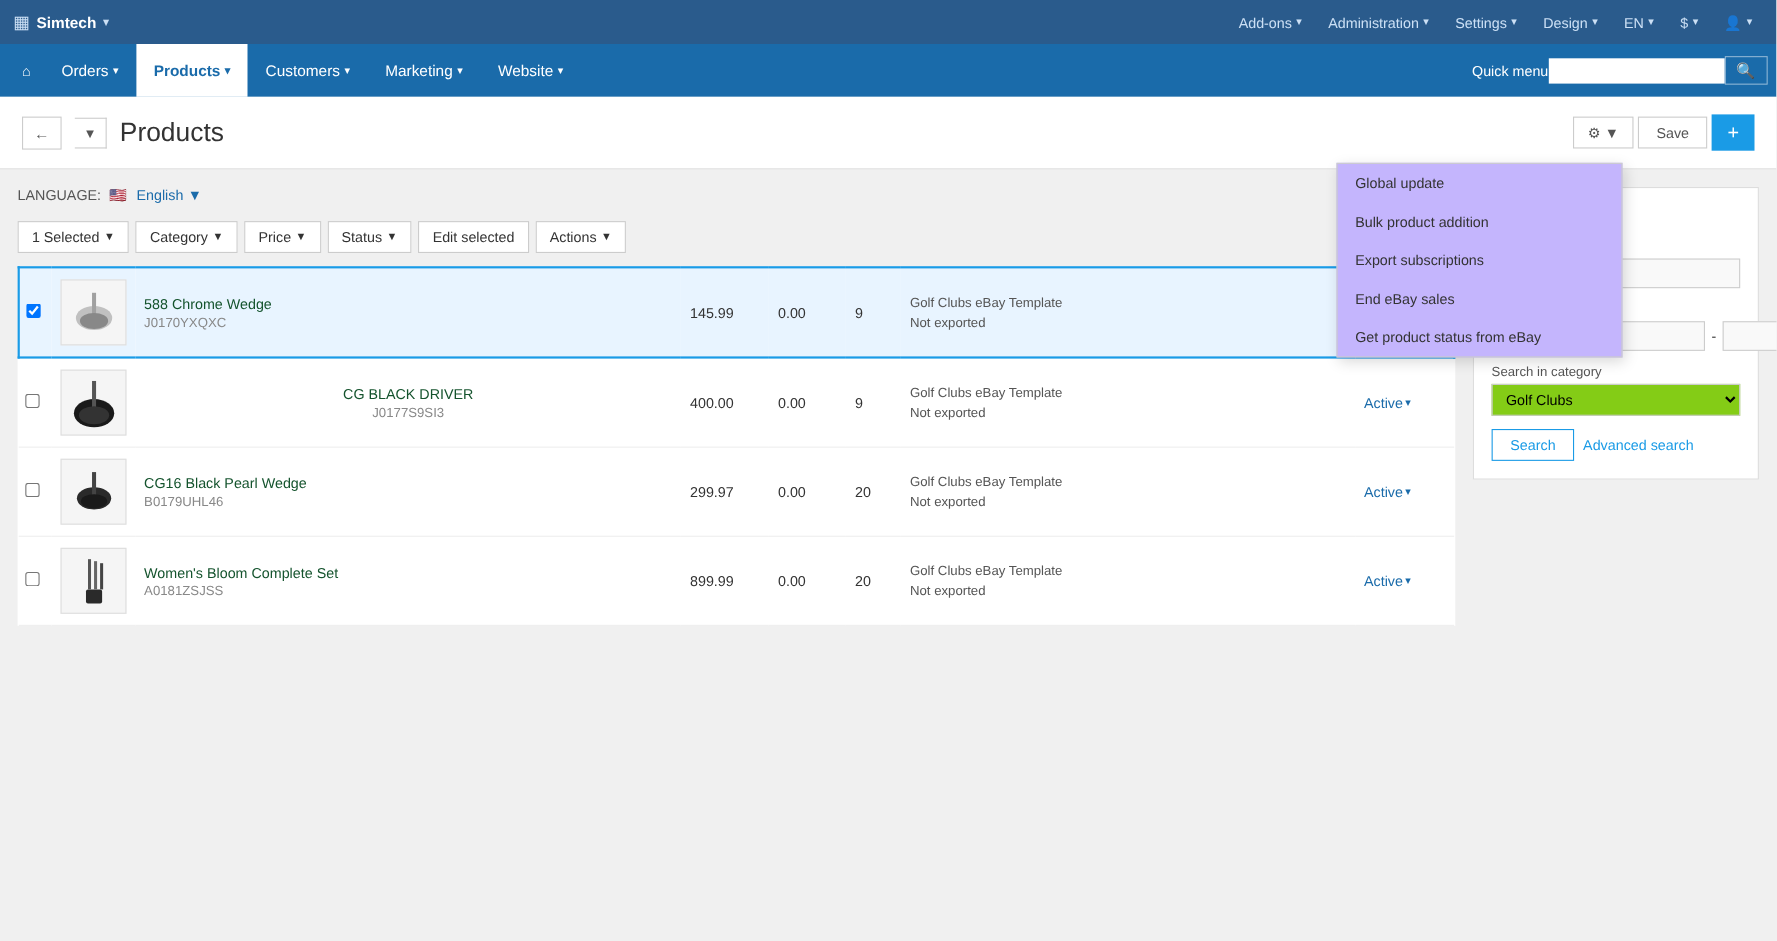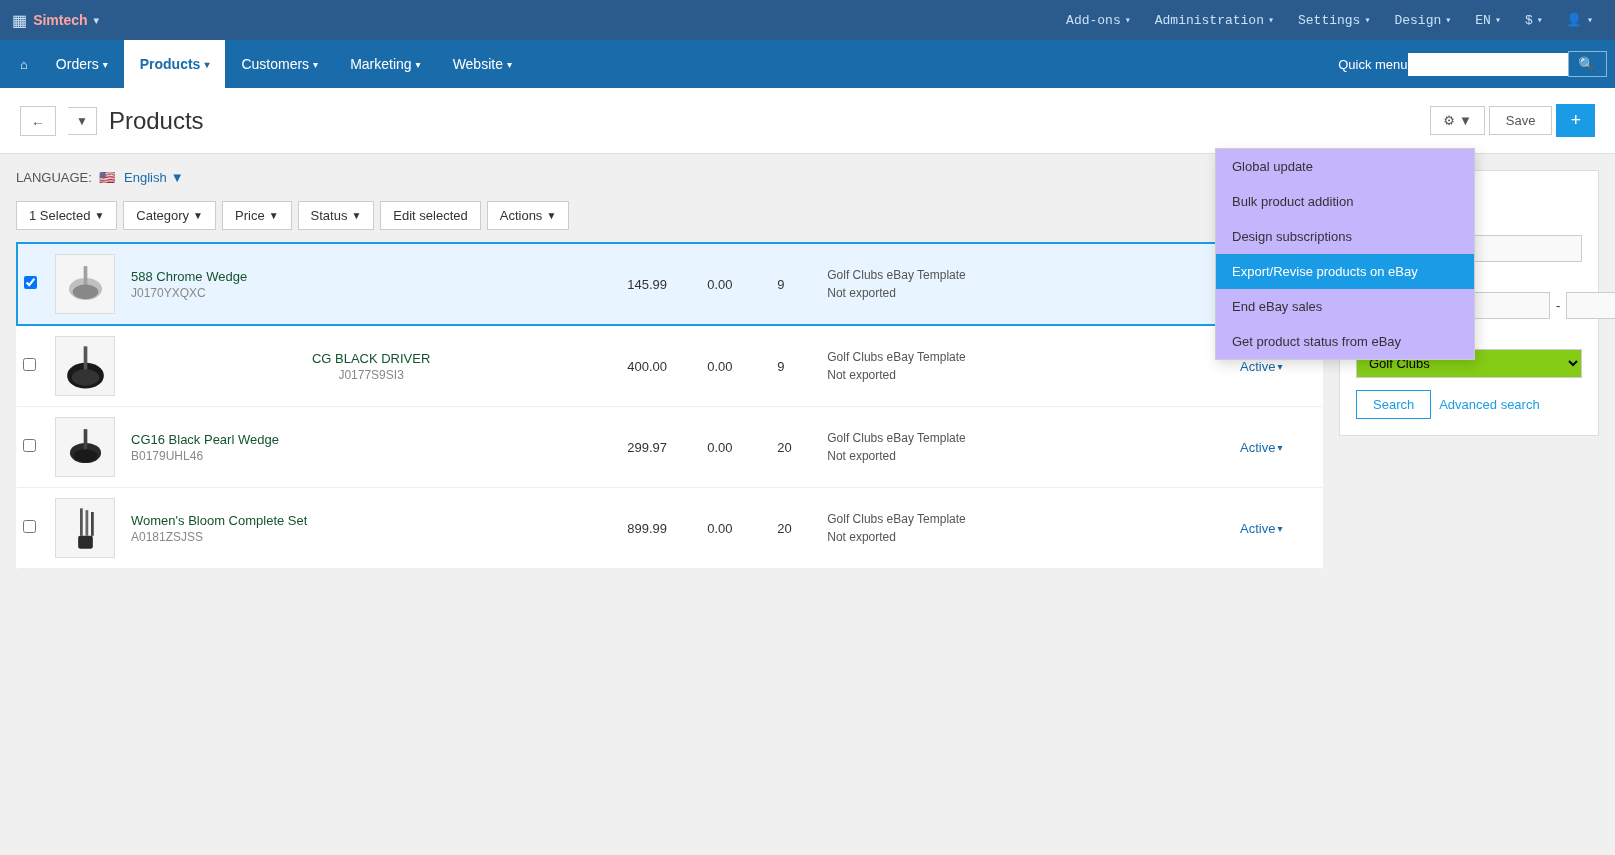--- a/index.html
+++ b/index.html
@@ -9,22 +9,22 @@
     .top-nav {
       background: #2a5b8c;
       color: #fff;
       height: 40px;
       display: flex;
       align-items: center;
       padding: 0 12px;
       justify-content: space-between;
     }
     .top-nav-left { display: flex; align-items: center; gap: 6px; }
-    .top-nav-brand { font-weight: bold; font-size: 14px; color: #fca5a5; }
-    .top-nav-right { display: flex; align-items: center; gap: 4px; font-family: Liberation Mono, monospace; }
+    .top-nav-brand { font-weight: bold; font-size: 14px; color: #ffffff; }
+    .top-nav-right { display: flex; align-items: center; gap: 4px; }
     .top-nav-right .nav-item {
       color: #cce0f5;
       padding: 0 10px;
       height: 40px;
       display: flex;
       align-items: center;
       gap: 4px;
       cursor: pointer;
       font-size: 13px;
     }
@@ -363,22 +363,21 @@
   <h1>Products</h1>
   <div class="header-actions">
     <button class="gear-btn">
       <span>⚙</span>
       <span>▼</span>
     </button>
 
     <div class="dropdown-menu gear-dropdown" style="top: 44px; right: 120px; position: absolute;">
       <div class="dropdown-item">Global update</div>
       <div class="dropdown-item">Bulk product addition</div>
-      <div class="dropdown-item">Design subscriptions</div>
-      <div class="dropdown-item active">Export/Revise products on eBay</div>
+      <div class="dropdown-item">Export subscriptions</div>
       <div class="dropdown-item">End eBay sales</div>
       <div class="dropdown-item">Get product status from eBay</div>
     </div>
     <button class="save-btn">Save</button>
     <button class="add-btn">+</button>
   </div>
 </div>
 
 <div class="content-wrapper">
   <div class="main-content">

